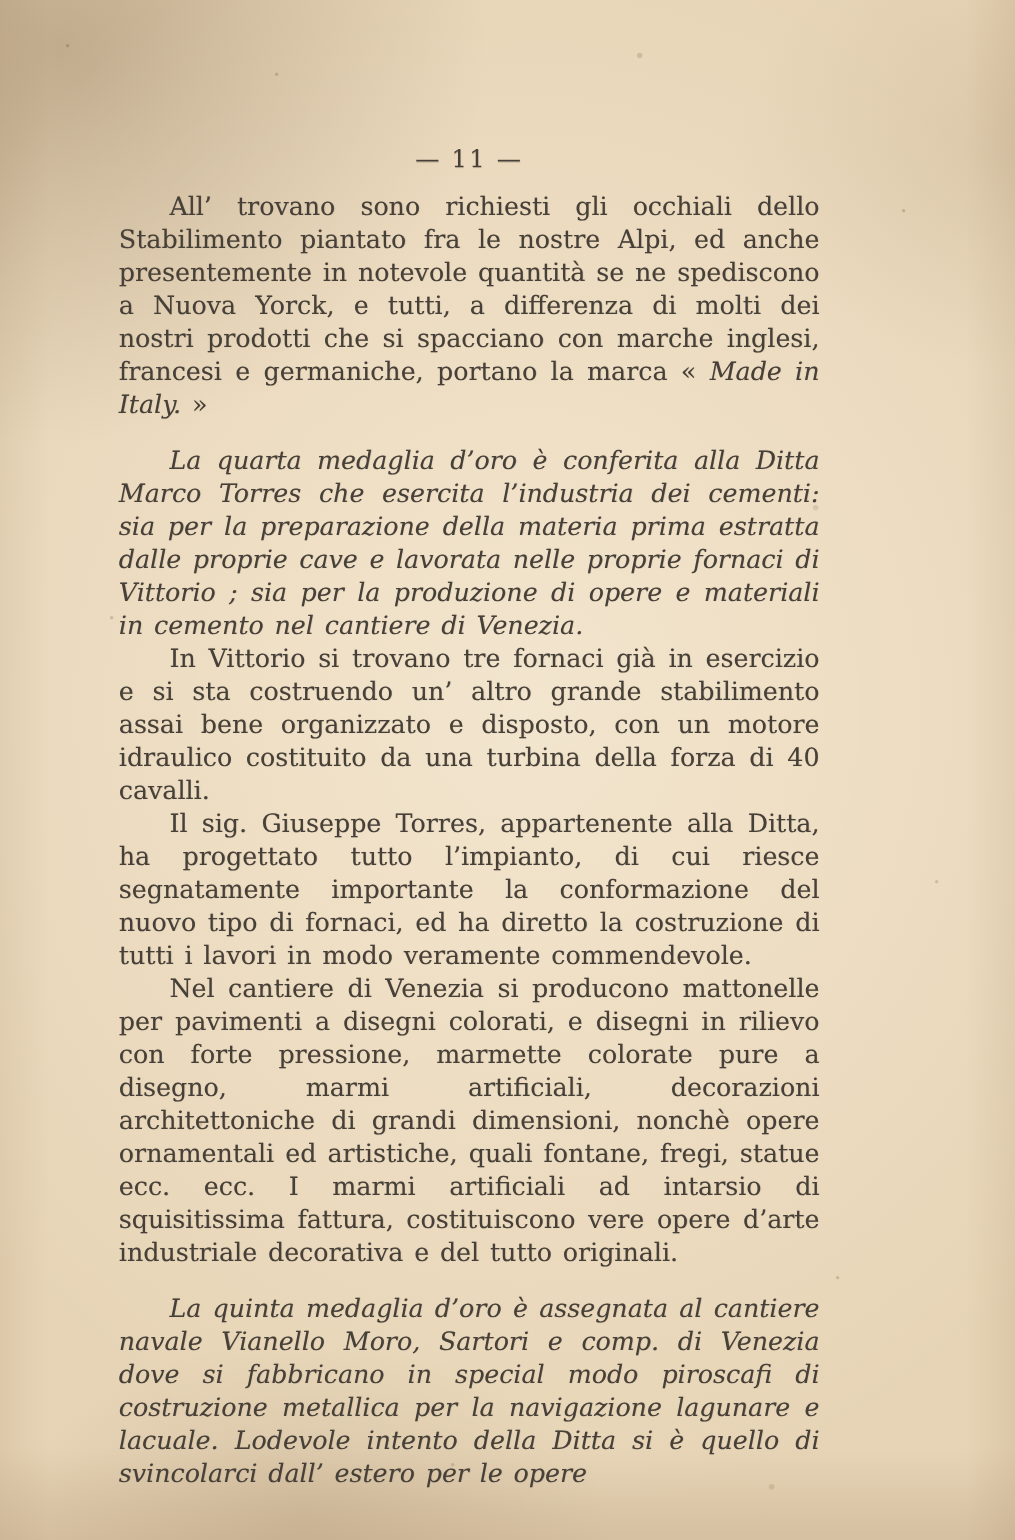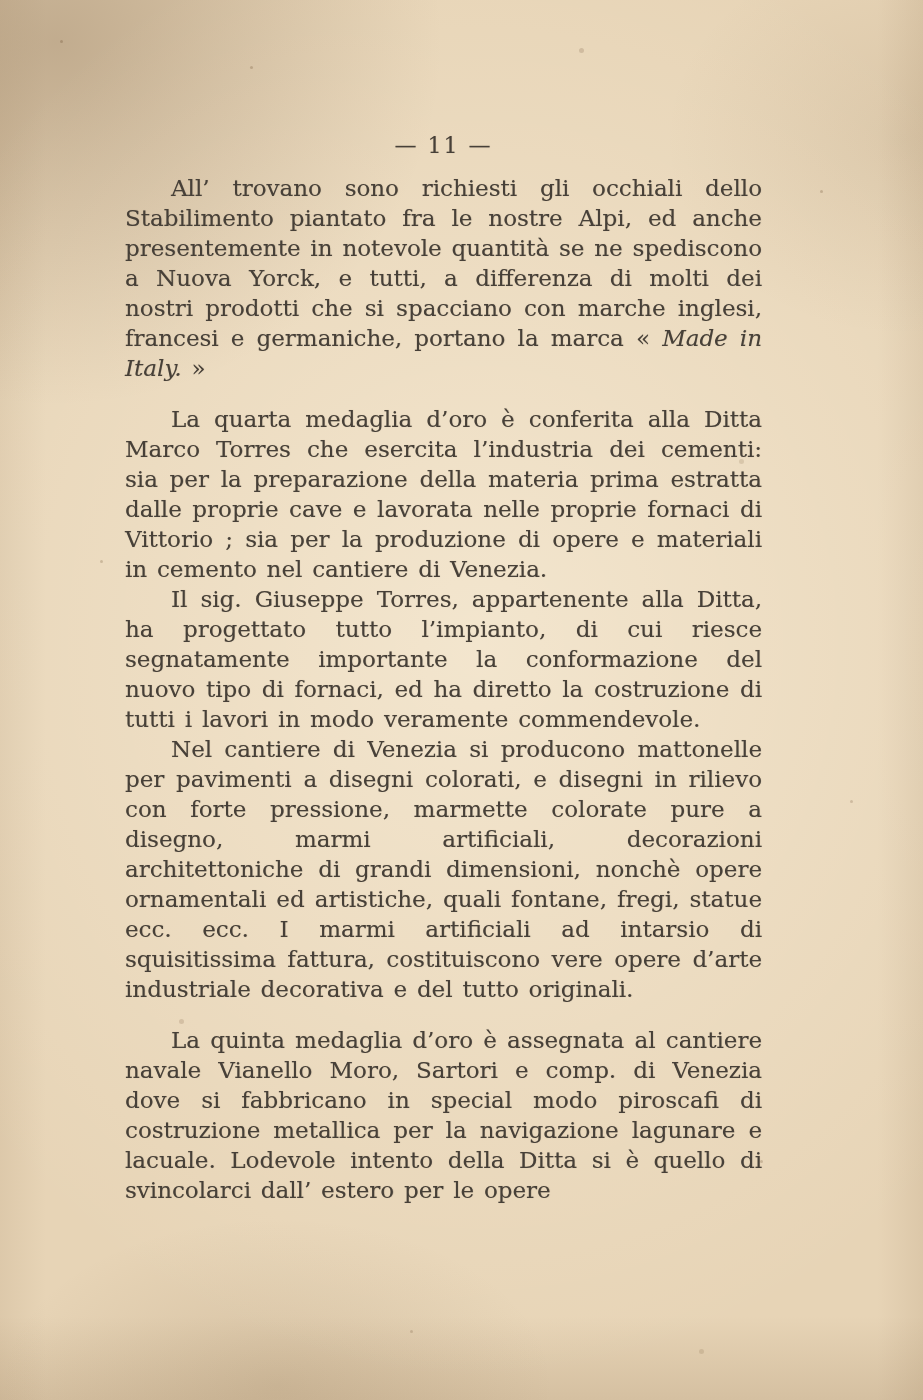--- a/index.html
+++ b/index.html
@@ -38,51 +38,52 @@
       680px 420px 0 1px rgba(120,92,62,0.18),
       40px 520px 0 0 rgba(120,92,62,0.28),
       790px 760px 0 0 rgba(120,92,62,0.25),
       120px 980px 0 1px rgba(120,92,62,0.20),
       700px 1120px 0 0 rgba(120,92,62,0.28),
       350px 1290px 0 0 rgba(120,92,62,0.25),
       640px 1310px 0 1px rgba(120,92,62,0.18);
   }
   .text-column {
     position: absolute;
-    left: 125px;
+    left: 108px;
     top: 131px;
     width: 637px;
     color: #474038;
     font-size: 23px;
     line-height: 30px;
     text-align: justify;
     text-shadow: 0.3px 0.4px 0.7px rgba(64,54,42,0.35);
   }
   .page-number {
     text-align: center;
     font-size: 22px;
     letter-spacing: 2px;
     margin-bottom: 12px;
     text-indent: 0;
   }
   .text-column p {
     text-indent: 46px;
     word-spacing: 2.5px;
   }
-  .text-column p.section-gap { margin-top: 21px; }
+  .text-column p.section-gap { margin-top: 21px; font-style: italic; }
   .italic { font-style: italic; }
 </style>
 </head>
 <body style="background-color: rgb(231, 212, 182);">
 
 <div class="paper"></div>
 <div class="specks"></div>
 
 <div class="text-column" style="color: rgb(71, 64, 56);">
   <div class="page-number">— 11 —</div>
   <div>
       <p><span>All’ trovano sono richiesti gli occhiali dello Stabilimento piantato fra le nostre Alpi, ed anche presentemente in notevole quantità se ne spediscono a Nuova Yorck, e tutti, a differenza di molti dei nostri prodotti che si spacciano con marche inglesi, francesi e germaniche, portano la marca « </span><span class="italic">Made in Italy.</span><span> »</span></p>
       <p class="section-gap"><span>La quarta medaglia d’oro è conferita alla Ditta Marco Torres che esercita l’industria dei cementi: sia per la preparazione della materia prima estratta dalle proprie cave e lavorata nelle proprie fornaci di Vittorio ; sia per la produzione di opere e materiali in cemento nel cantiere di Venezia.</span></p>
+      <p><span>In Vittorio si trovano tre fornaci già in esercizio e si sta costruendo un’ altro grande stabilimento assai bene organizzato e disposto, con un motore idraulico costituito da una turbina della forza di 40 cavalli.</span></p>
       <p><span>Il sig. Giuseppe Torres, appartenente alla Ditta, ha progettato tutto l’impianto, di cui riesce segnatamente importante la conformazione del nuovo tipo di fornaci, ed ha diretto la costruzione di tutti i lavori in modo veramente commendevole.</span></p>
       <p><span>Nel cantiere di Venezia si producono mattonelle per pavimenti a disegni colorati, e disegni in rilievo con forte pressione, marmette colorate pure a disegno, marmi artificiali, decorazioni architettoniche di grandi dimensioni, nonchè opere ornamentali ed artistiche, quali fontane, fregi, statue ecc. ecc. I marmi artificiali ad intarsio di squisitissima fattura, costituiscono vere opere d’arte industriale decorativa e del tutto originali.</span></p>
       <p class="section-gap"><span>La quinta medaglia d’oro è assegnata al cantiere navale Vianello Moro, Sartori e comp. di Venezia dove si fabbricano in special modo piroscafi di costruzione metallica per la navigazione lagunare e lacuale. Lodevole intento della Ditta si è quello di svincolarci dall’ estero per le opere</span></p>
     </div>
 </div>
 
 </body></html>

